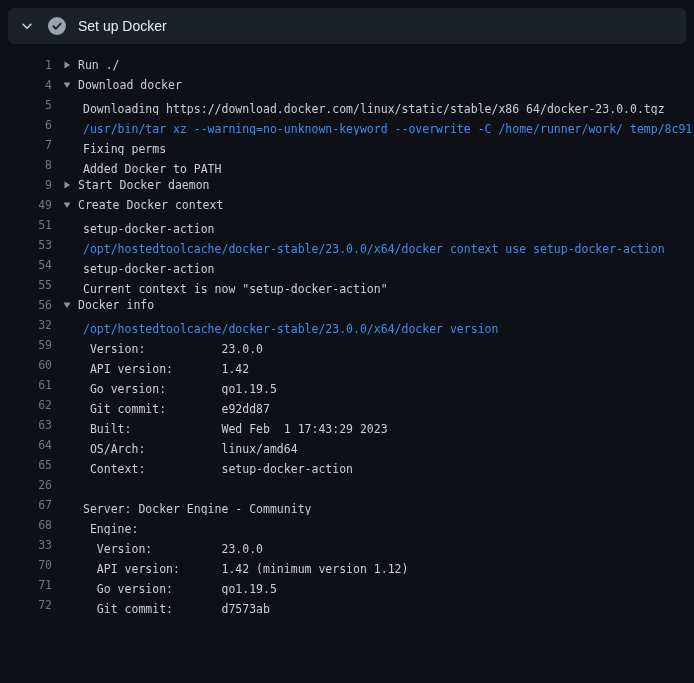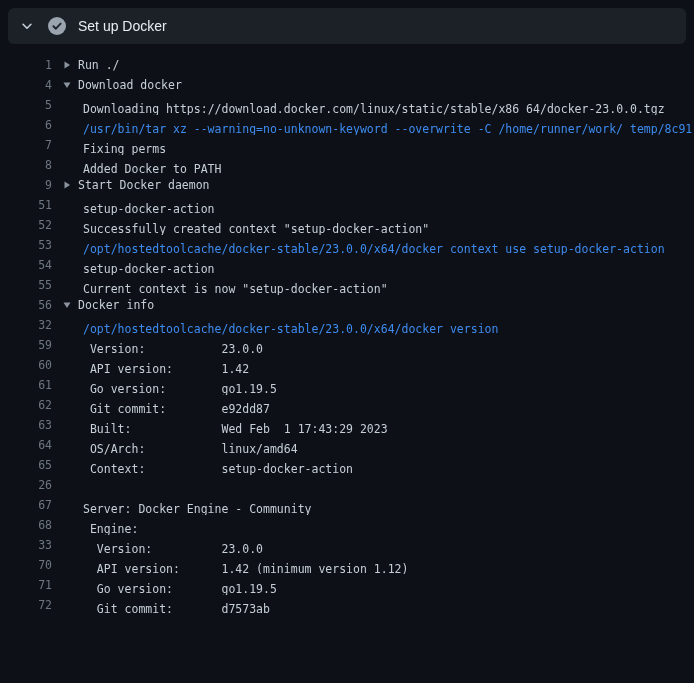--- a/index.html
+++ b/index.html
@@ -122,22 +122,24 @@
       <div class="row"><span class="gutter">4</span><div class="content group"><svg class="tri" viewBox="0 0 8 8">
             <path d="M0.5 1.5 L7.5 1.5 L4 7 Z" fill="#8b949e"></path>
           </svg><span>Download docker</span></div></div>
       <div class="row"><span class="gutter">5</span><div class="content"><span class="plain">Downloading </span><span class="log-link plain">https://download.docker.com/linux/static/stable/x86_64/docker-23.0.0.tgz</span></div></div>
       <div class="row"><span class="gutter">6</span><div class="content"><span class="cmd plain">/usr/bin/tar xz --warning=no-unknown-keyword --overwrite -C /home/runner/work/_temp/8c91</span></div></div>
       <div class="row"><span class="gutter">7</span><div class="content"><span class="plain">Fixing perms</span></div></div>
       <div class="row"><span class="gutter">8</span><div class="content"><span class="plain">Added Docker to PATH</span></div></div>
       <div class="row"><span class="gutter">9</span><div class="content group"><svg class="tri" viewBox="0 0 8 8">
             <path d="M1.5 0.5 L7 4 L1.5 7.5 Z" fill="#8b949e"></path>
           </svg><span>Start Docker daemon</span></div></div>
+      <div class="row"><span class="gutter">49</span><div class="content group"><svg class="tri" viewBox="0 0 8 8">
+            <path d="M0.5 1.5 L7.5 1.5 L4 7 Z" fill="#8b949e"></path>
+          </svg><span>Create Docker context</span></div></div>
       <div class="row"><span class="gutter">51</span><div class="content"><span class="plain">setup-docker-action</span></div></div>
-      <div class="row"><span class="gutter">52</span><div class="content"><span class="plain">Successfully created context "setup-docker-action"</span></div></div>
       <div class="row"><span class="gutter">53</span><div class="content"><span class="cmd plain">/opt/hostedtoolcache/docker-stable/23.0.0/x64/docker context use setup-docker-action</span></div></div>
       <div class="row"><span class="gutter">54</span><div class="content"><span class="plain">setup-docker-action</span></div></div>
       <div class="row"><span class="gutter">55</span><div class="content"><span class="plain">Current context is now "setup-docker-action"</span></div></div>
       <div class="row"><span class="gutter">56</span><div class="content group"><svg class="tri" viewBox="0 0 8 8">
             <path d="M0.5 1.5 L7.5 1.5 L4 7 Z" fill="#8b949e"></path>
           </svg><span>Docker info</span></div></div>
       <div class="row"><span class="gutter">32</span><div class="content"><span class="cmd plain">/opt/hostedtoolcache/docker-stable/23.0.0/x64/docker version</span></div></div>
       <div class="row"><span class="gutter">59</span><div class="content"><span class="plain"> Version:           23.0.0</span></div></div>
       <div class="row"><span class="gutter">60</span><div class="content"><span class="plain"> API version:       1.42</span></div></div>
       <div class="row"><span class="gutter">61</span><div class="content"><span class="plain"> Go version:        go1.19.5</span></div></div>

